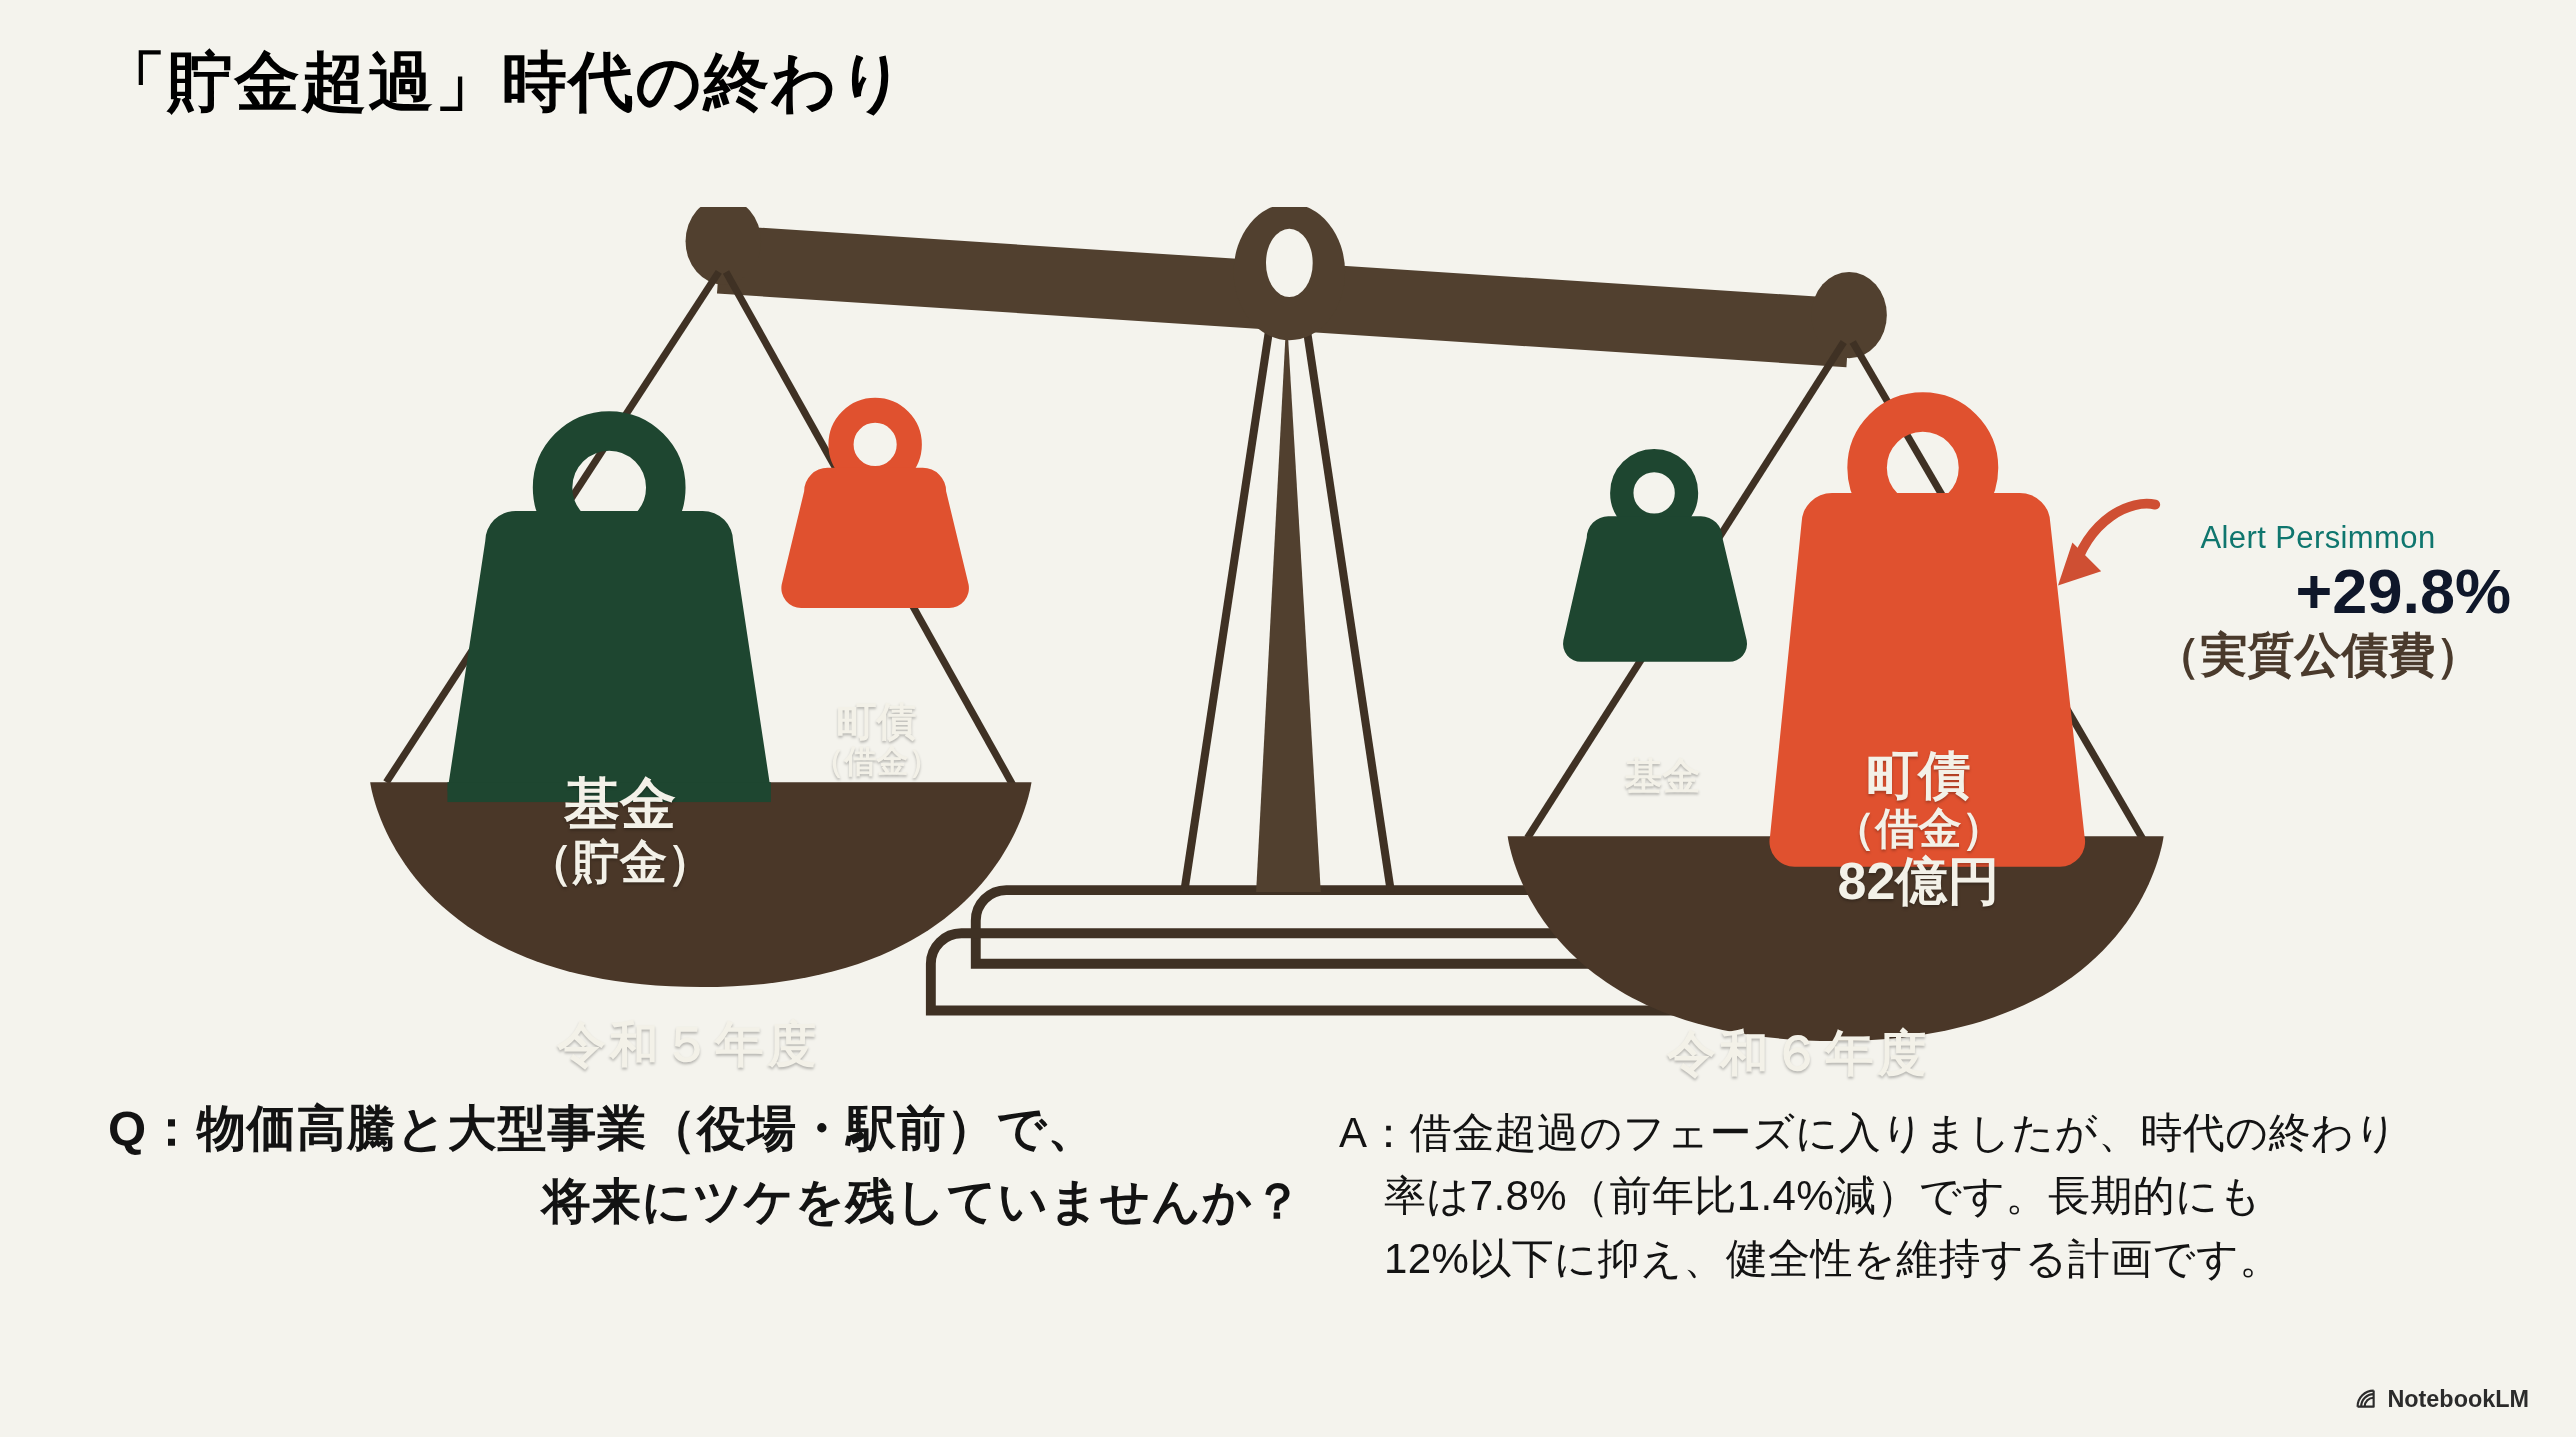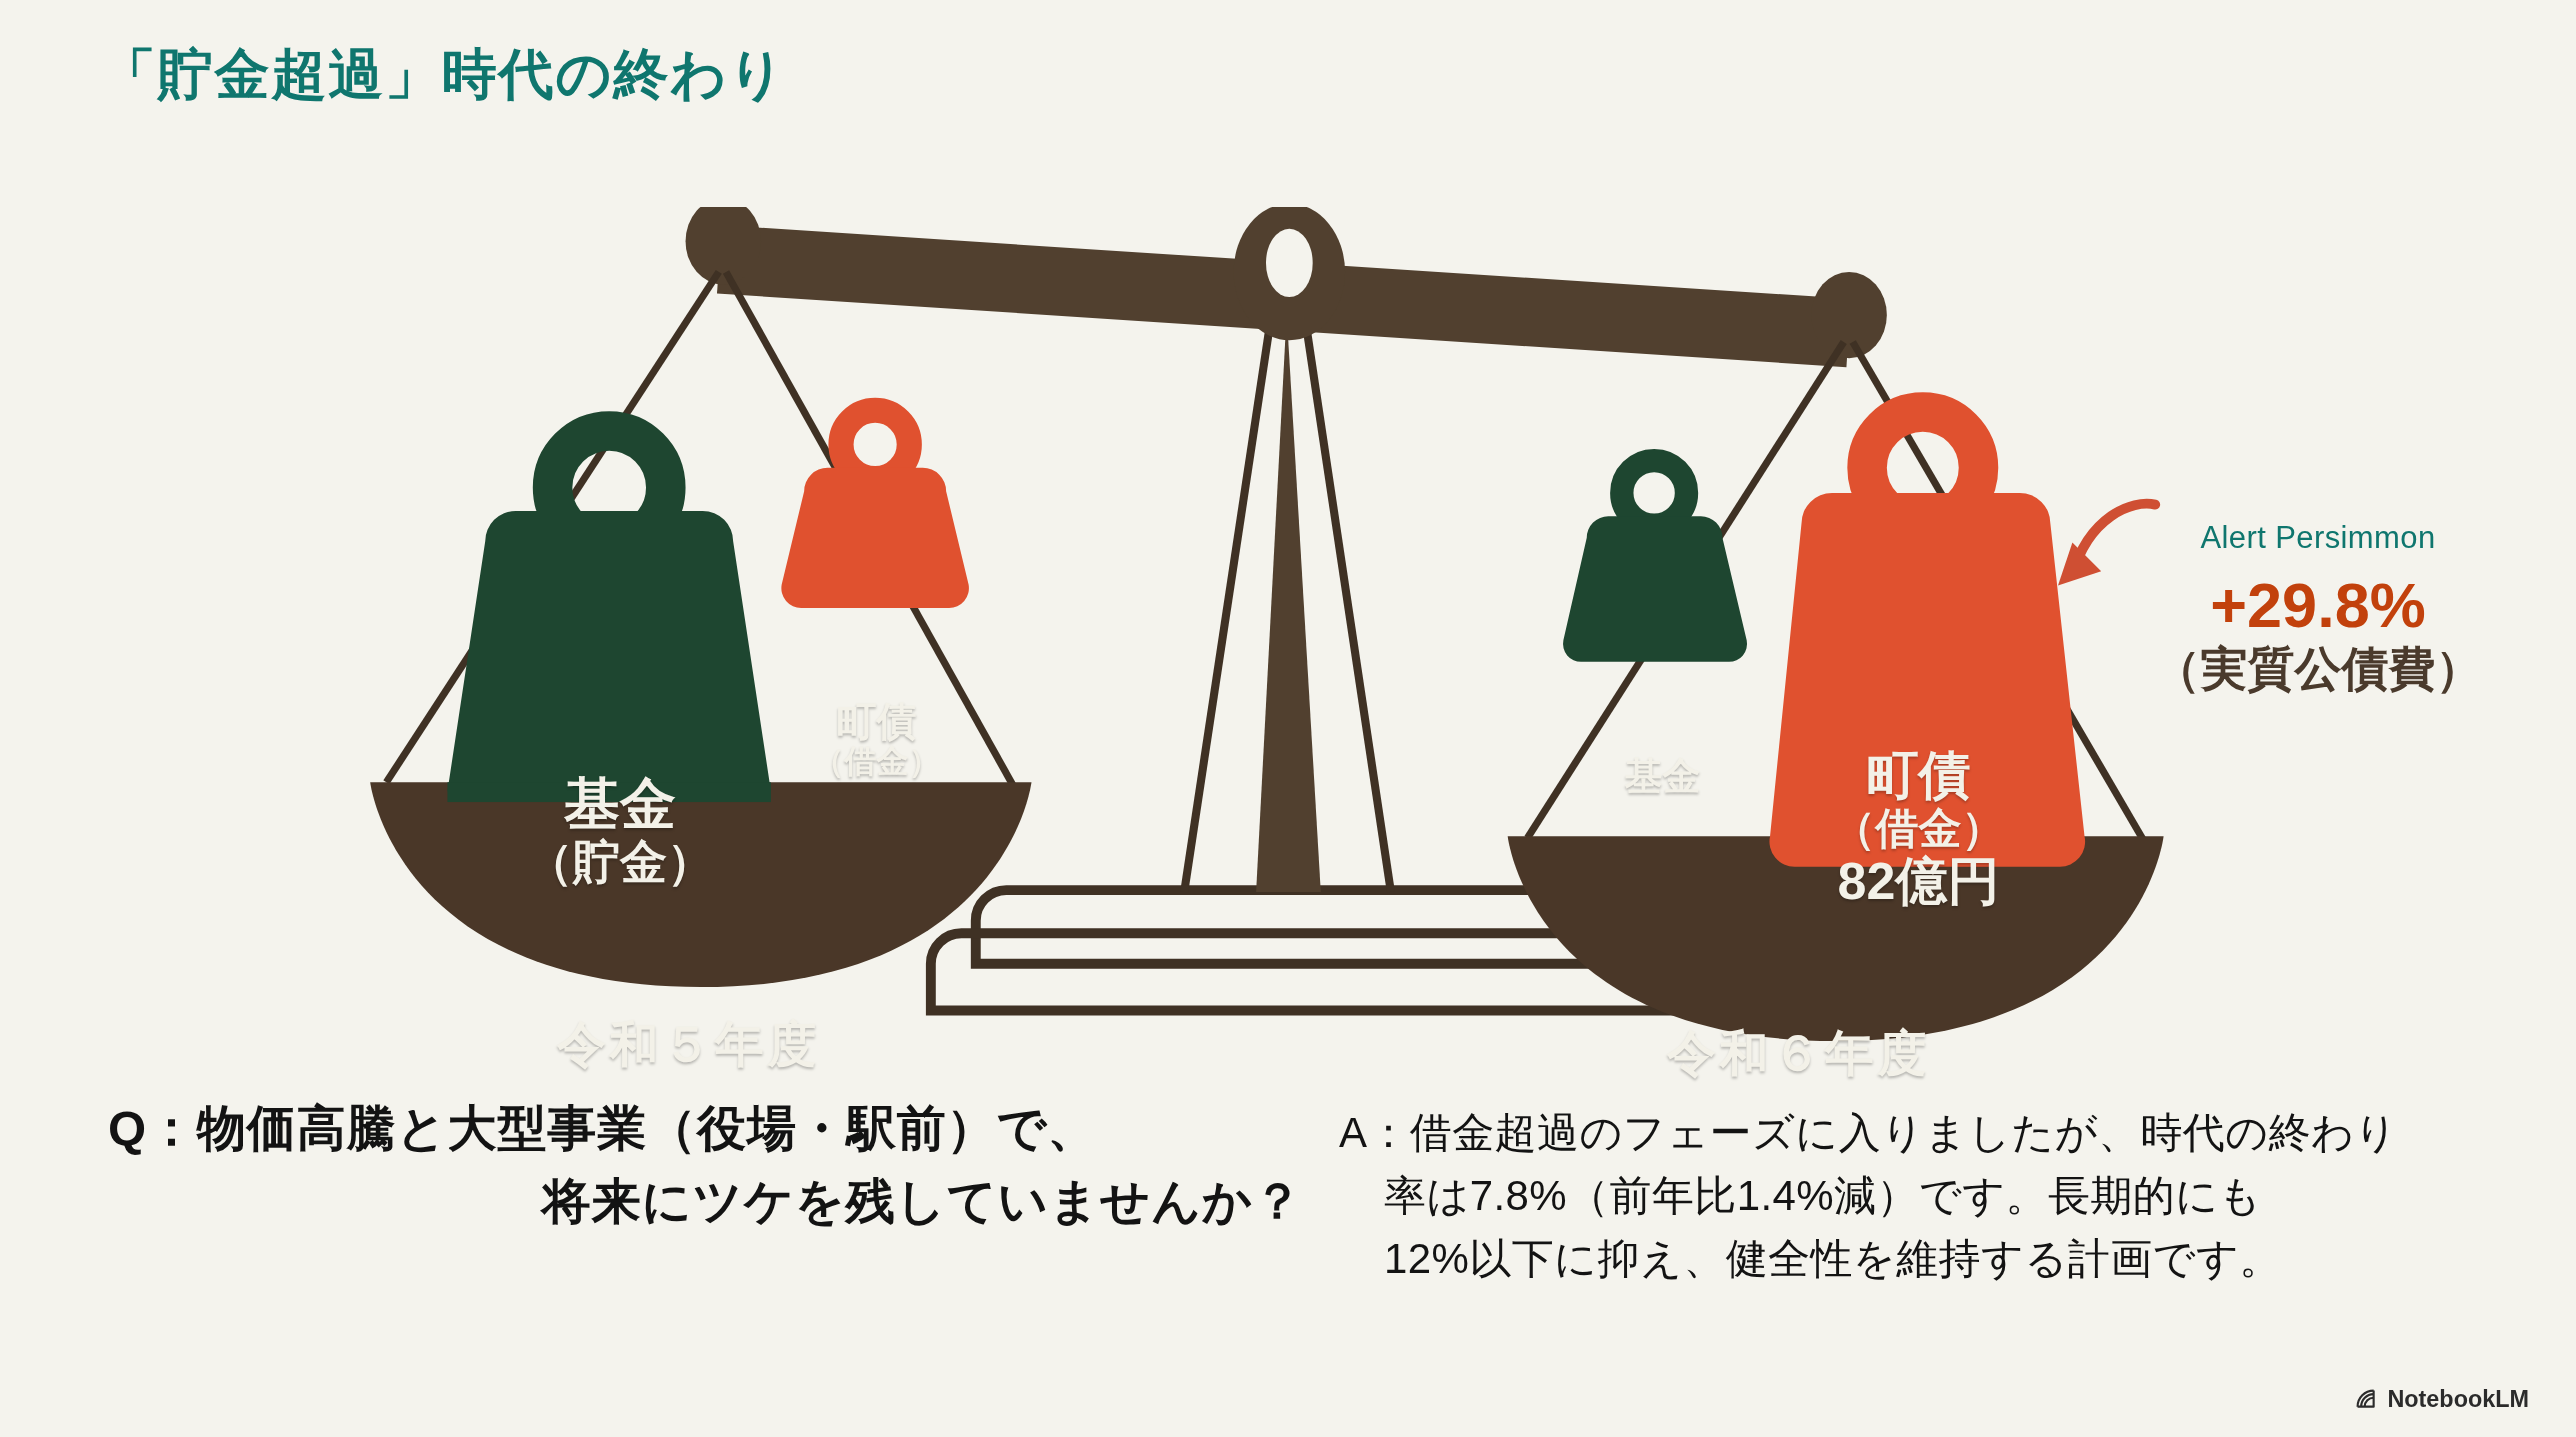--- a/index.html
+++ b/index.html
@@ -8,23 +8,23 @@
     background:#f4f3ed;
     font-family:"Liberation Sans", sans-serif;
     position:relative;
     overflow:hidden;
   }
 
   
   #title {
     position:absolute;
     left:101px; top:38px;
-    font-size:55px;
-    font-weight:bold;
-    color:#0f766e;
+    font-size:65px;
+    font-weight:bold;
+    color:#000000;
     letter-spacing:1.8px;
     white-space:nowrap;
   }
 
   
   #scale-stage {
     position:absolute;
     left:0; top:207px;
     width:2576px; height:863px;
   }
@@ -75,24 +75,25 @@
     font-size:31px;
     color:#0f766e;
     letter-spacing:0.4px;
     line-height:1.1;
     white-space:nowrap;
     margin-top:36px;
   }
   #ann-value {
     font-size:63px;
     font-weight:bold;
-    color:#c2410c;
+    color:#0f172a;
     line-height:1.15;
-    margin-top:14px;
-    white-space:nowrap;
+    margin-top:0;
+    white-space:nowrap;
+    text-align:right;
   }
   #ann-note {
     font-size:47px;
     font-weight:bold;
     color:#4a3a2c;
     line-height:1.15;
     white-space:nowrap;
   }
   #ann-arrow {
     position:absolute;

